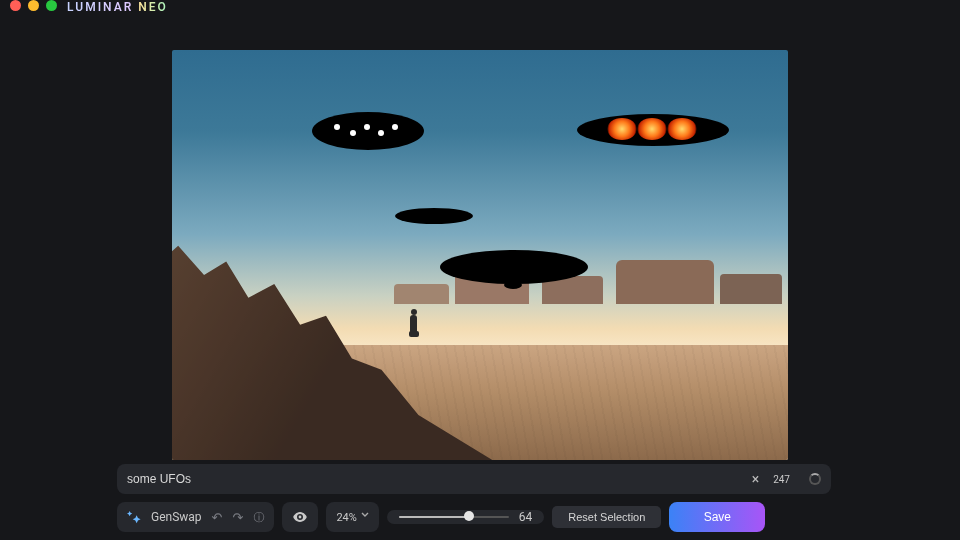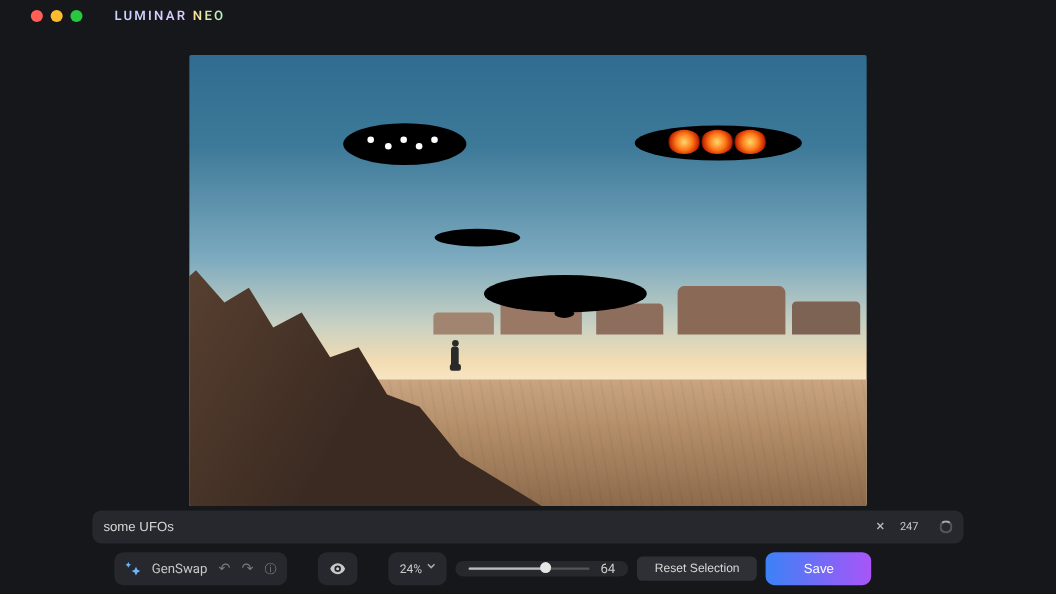--- a/index.html
+++ b/index.html
@@ -1,17 +1,17 @@
 <!DOCTYPE html>
 <html><head>
 <meta charset="utf-8">
 <style>
   * { box-sizing: border-box; margin: 0; padding: 0; }
   html, body { width: 960px; height: 540px; background: #16171a; color: #ccc; font-family: -apple-system, "Segoe UI", Roboto, sans-serif; font-size: 12px; overflow: hidden; }
-  .titlebar { height: 28px; display: flex; align-items: center; padding: 0 28px; position: relative; gap: 19px; }
+  .titlebar { height: 28px; display: flex; align-items: flex-start; padding: 0 10px; position: relative; }
   .traffic { display: flex; gap: 7px; }
   .dot { width: 11px; height: 11px; border-radius: 50%; }
   .dot.red { background: #ff5f57; }
   .dot.yellow { background: #febc2e; }
   .dot.green { background: #28c840; }
   .brand { margin-left: 10px; font-size: 12px; font-weight: 600; letter-spacing: 2px; }
   .brand .l1 { background: linear-gradient(90deg,#c8d4ff,#e0c8ff); -webkit-background-clip: text; background-clip: text; color: transparent; }
   .brand .l2 { background: linear-gradient(90deg,#ffe49a,#a9f5c0); -webkit-background-clip: text; background-clip: text; color: transparent; }
   .top-actions { margin-left: auto; display: flex; gap: 8px; }
   .btn { background: #2a2c31; border: none; color: #d6d6d6; border-radius: 5px; padding: 5px 16px; font-size: 11px; cursor: pointer; }
@@ -43,28 +43,28 @@
   .ufo.u4 { left:268px; top:200px; width:148px; height:34px; }
   .ufo.u4::after { content:""; position:absolute; left:64px; bottom:-5px; width:18px; height:8px; background:#000; border-radius:50%; }
   
   .mesa.m1 { left:46%; width:12%; height:36px; border-radius:4px 4px 0 0; }
   .mesa.m2 { left:60%; width:10%; height:28px; border-radius:4px 4px 0 0; background:#8d6e5d;}
   .mesa.m3 { left:72%; width:16%; height:44px; border-radius:6px 6px 0 0; background:#8a6a57;}
   .mesa.m4 { left:89%; width:10%; height:30px; border-radius:4px 4px 0 0; background:#7c6354;}
   .mesa.m5 { left:36%; width:9%; height:20px; border-radius:4px 4px 0 0; background:#a18570;}
 
   
-  .panel { position:absolute; left:0; right:0; bottom:0; padding: 0 84px 8px; }
+  .panel { position:absolute; left:0; right:12px; bottom:0; padding: 0 117px 8px; }
   .prompt-row { display:flex; align-items:center; background:#26282d; border-radius:8px; height:30px; padding:0 10px; gap:10px; }
   .prompt-row input { flex:1; background:transparent; border:none; color:#d8d8d8; font-size:12px; outline:none; }
   .xbtn { color:#bbb; cursor:pointer; font-size:14px; padding:0 4px; }
   .count { color:#c9c9c9; font-size:10px; display:flex; align-items:flex-end; gap:19px; }
   .spinner { width:12px; height:12px; border:2px solid #555; border-top-color:#aaa; border-radius:50%; }
   .tool-row { display:flex; align-items:center; gap:8px; margin-top:8px; height:30px; }
-  .pill { background:#26282d; border-radius:8px; height:30px; display:flex; align-items:center; padding:0 10px; color:#c9c9c9; gap:10px;margin-left:20px; }
+  .pill { background:#26282d; border-radius:8px; height:30px; display:flex; align-items:center; padding:0 10px; color:#c9c9c9; gap:10px; }
   .pill.icononly { padding:0 10px; }
   .genswap-ico { width:14px; height:14px; }
   .ghost { color:#7b7d84; font-size:13px; cursor:pointer; }
   .zoom { font-size:11px; display:flex; align-items:flex-start; gap:4px;}
   .seg { display:flex; background:#26282d; border-radius:8px; overflow:hidden; height:30px; }
   .seg button { flex:1; background:transparent; border:none; color:#c9c9c9; width:72px; font-size:11px; cursor:pointer; }
   .seg button.active { background:#34363c; }
   .slider-wrap { display:flex; align-items:center; gap:10px; background:#26282d; border-radius:8px; height:14px; padding:0 12px; }
   .slider { width:110px; height:4px; position:relative; }
   .slider .track { position:absolute; inset:0; top:1px; height:2px; background:#555; border-radius:2px;}

